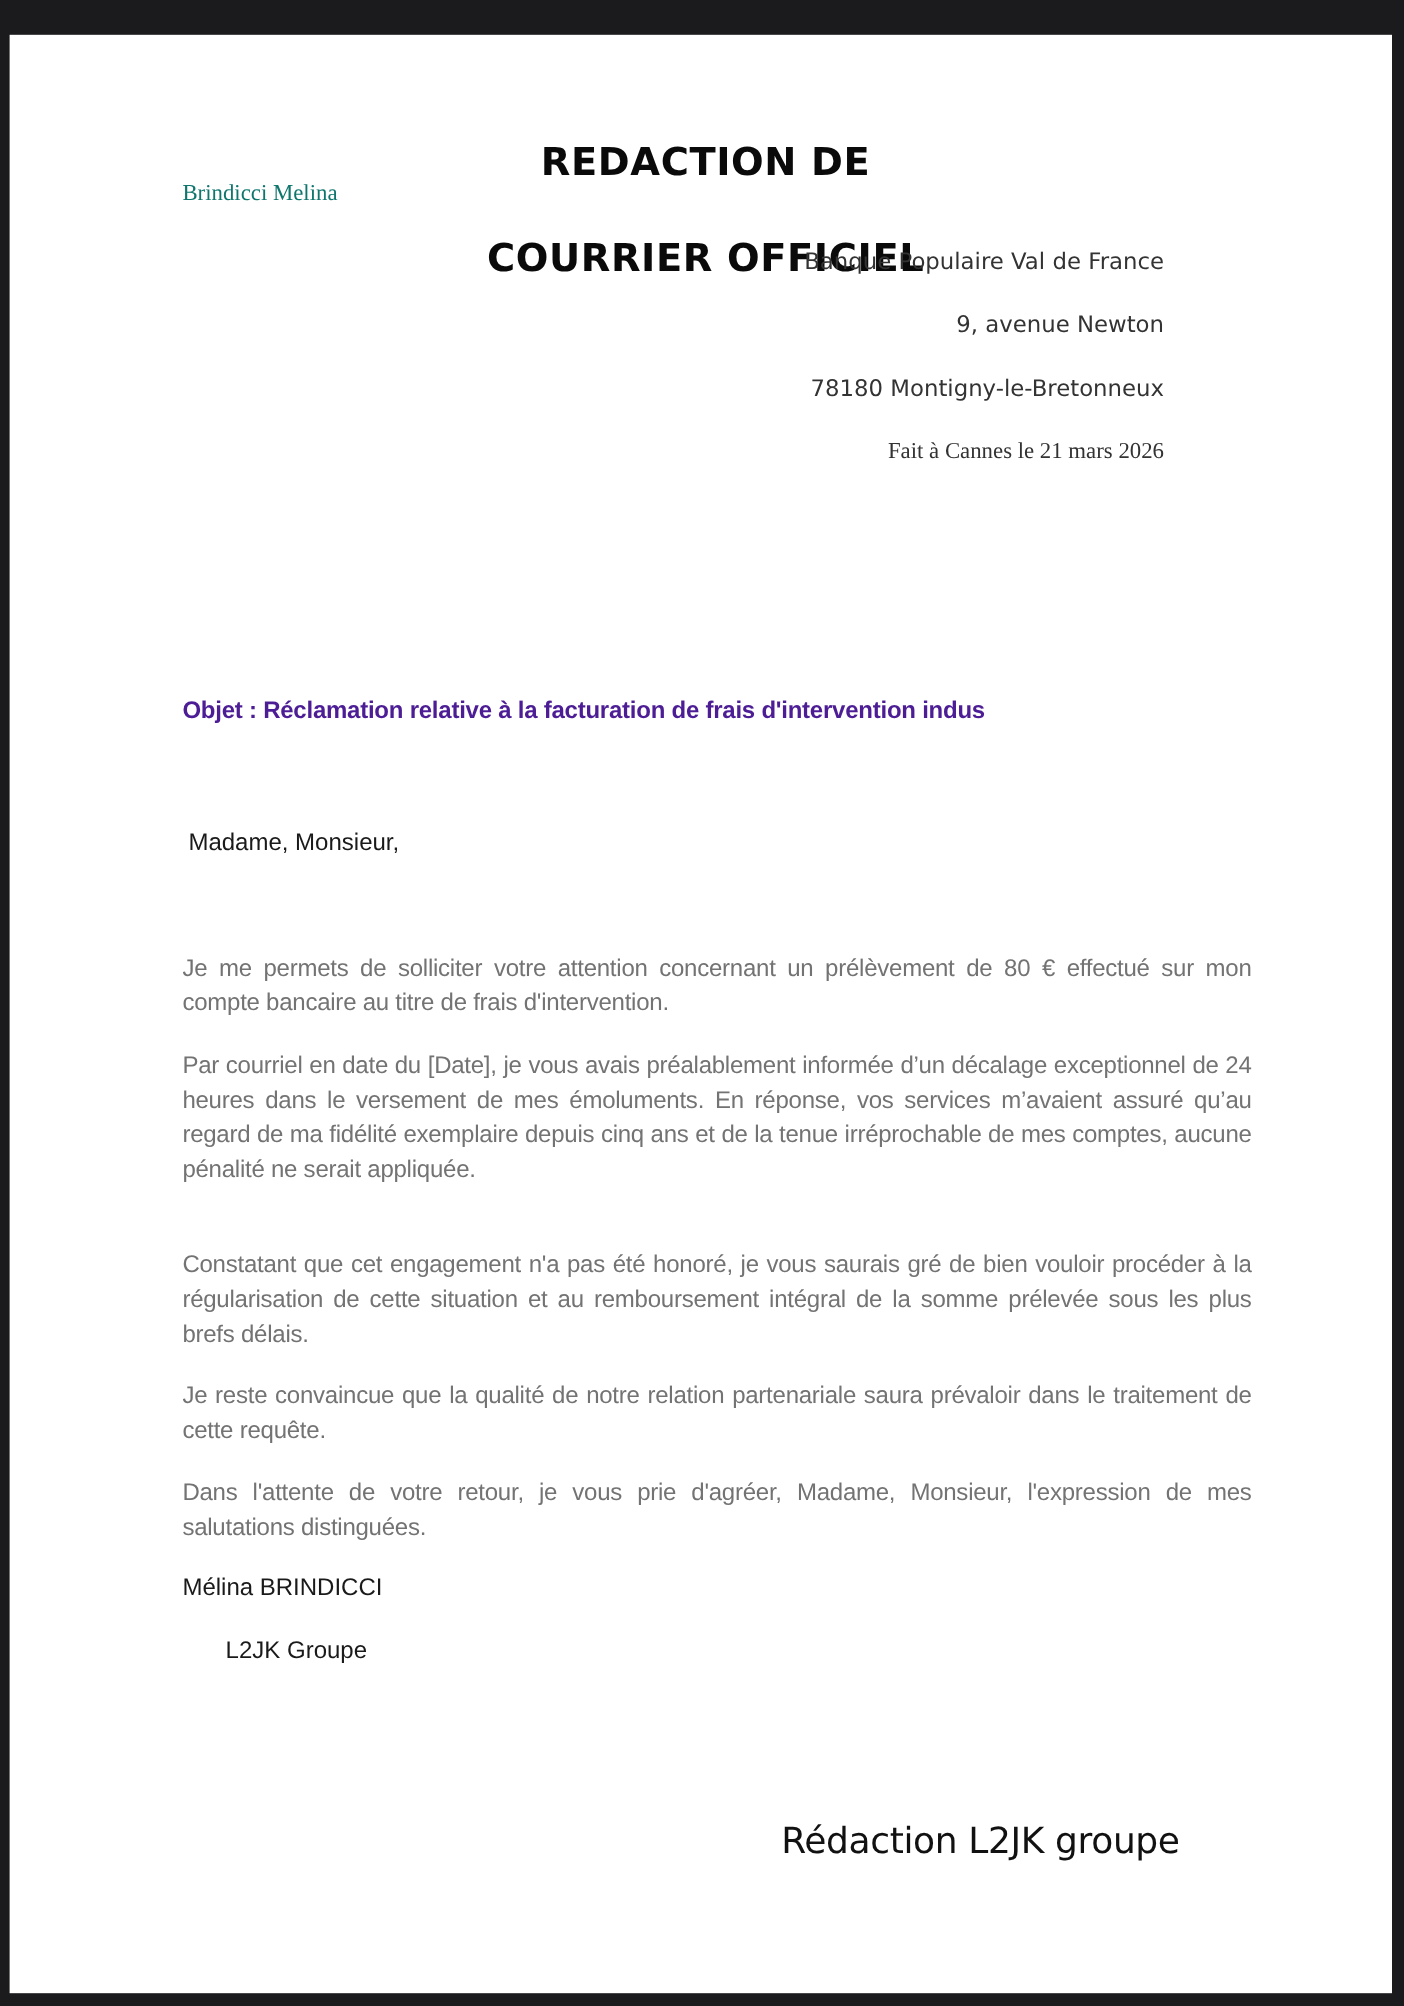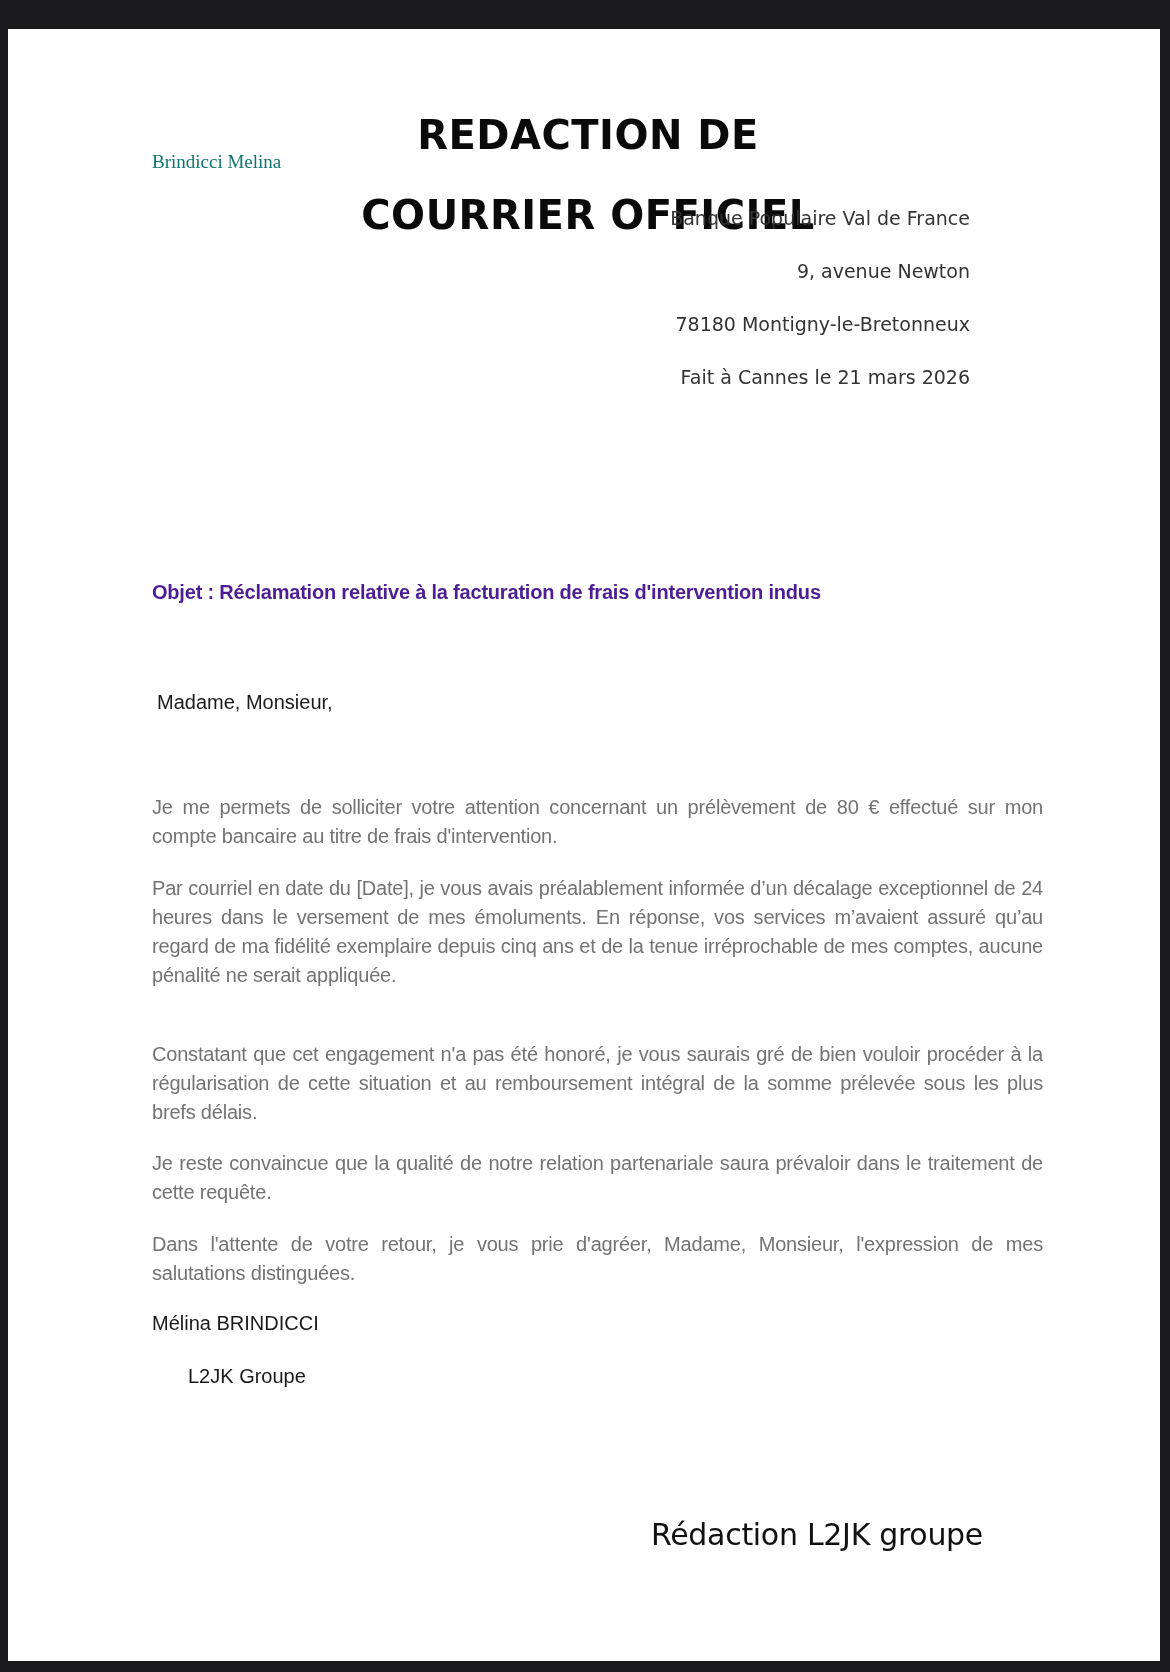--- a/index.html
+++ b/index.html
@@ -16,42 +16,42 @@
     width: 1152px; height: 1632px;
     background: #ffffff;
   }
   .abs { position: absolute; margin: 0; }
   .title {
     left: 0; width: 1152px;
     text-align: center;
     font-family: "DejaVu Sans", sans-serif;
     font-weight: bold;
     color: #0a0a0a;
-    font-size: 40px;
+    font-size: 32px;
     line-height: 80px;
     letter-spacing: 0.5px;
   }
   .title-1 { top: 66px; left: 4px; }
   .title-2 { top: 146px; left: 4px; }
   .sender {
     left: 144px; top: 122px;
     font-family: Liberation Serif, serif;
     font-size: 19px; color: #0f766e;
   }
   .recipient {
     right: 190px;
     text-align: right;
     font-family: "DejaVu Sans", sans-serif;
     font-size: 19px; color: #333;
     white-space: nowrap;
   }
   .r1 { top: 178px; }
   .r2 { top: 231px; }
   .r3 { top: 284px; }
-  .r4 { top: 337px; }
+  .r4 { top: 337px; font-family: Liberation Serif, serif; }
   .object {
     left: 144px; top: 552px;
     font-size: 20px; font-weight: bold; color: #4c1d95;
     font-family: "Liberation Sans", sans-serif;
     letter-spacing: -0.2px;
   }
   .greeting {
     left: 149px; top: 662px;
     font-size: 20px; color: #1a1a1a;
   }

